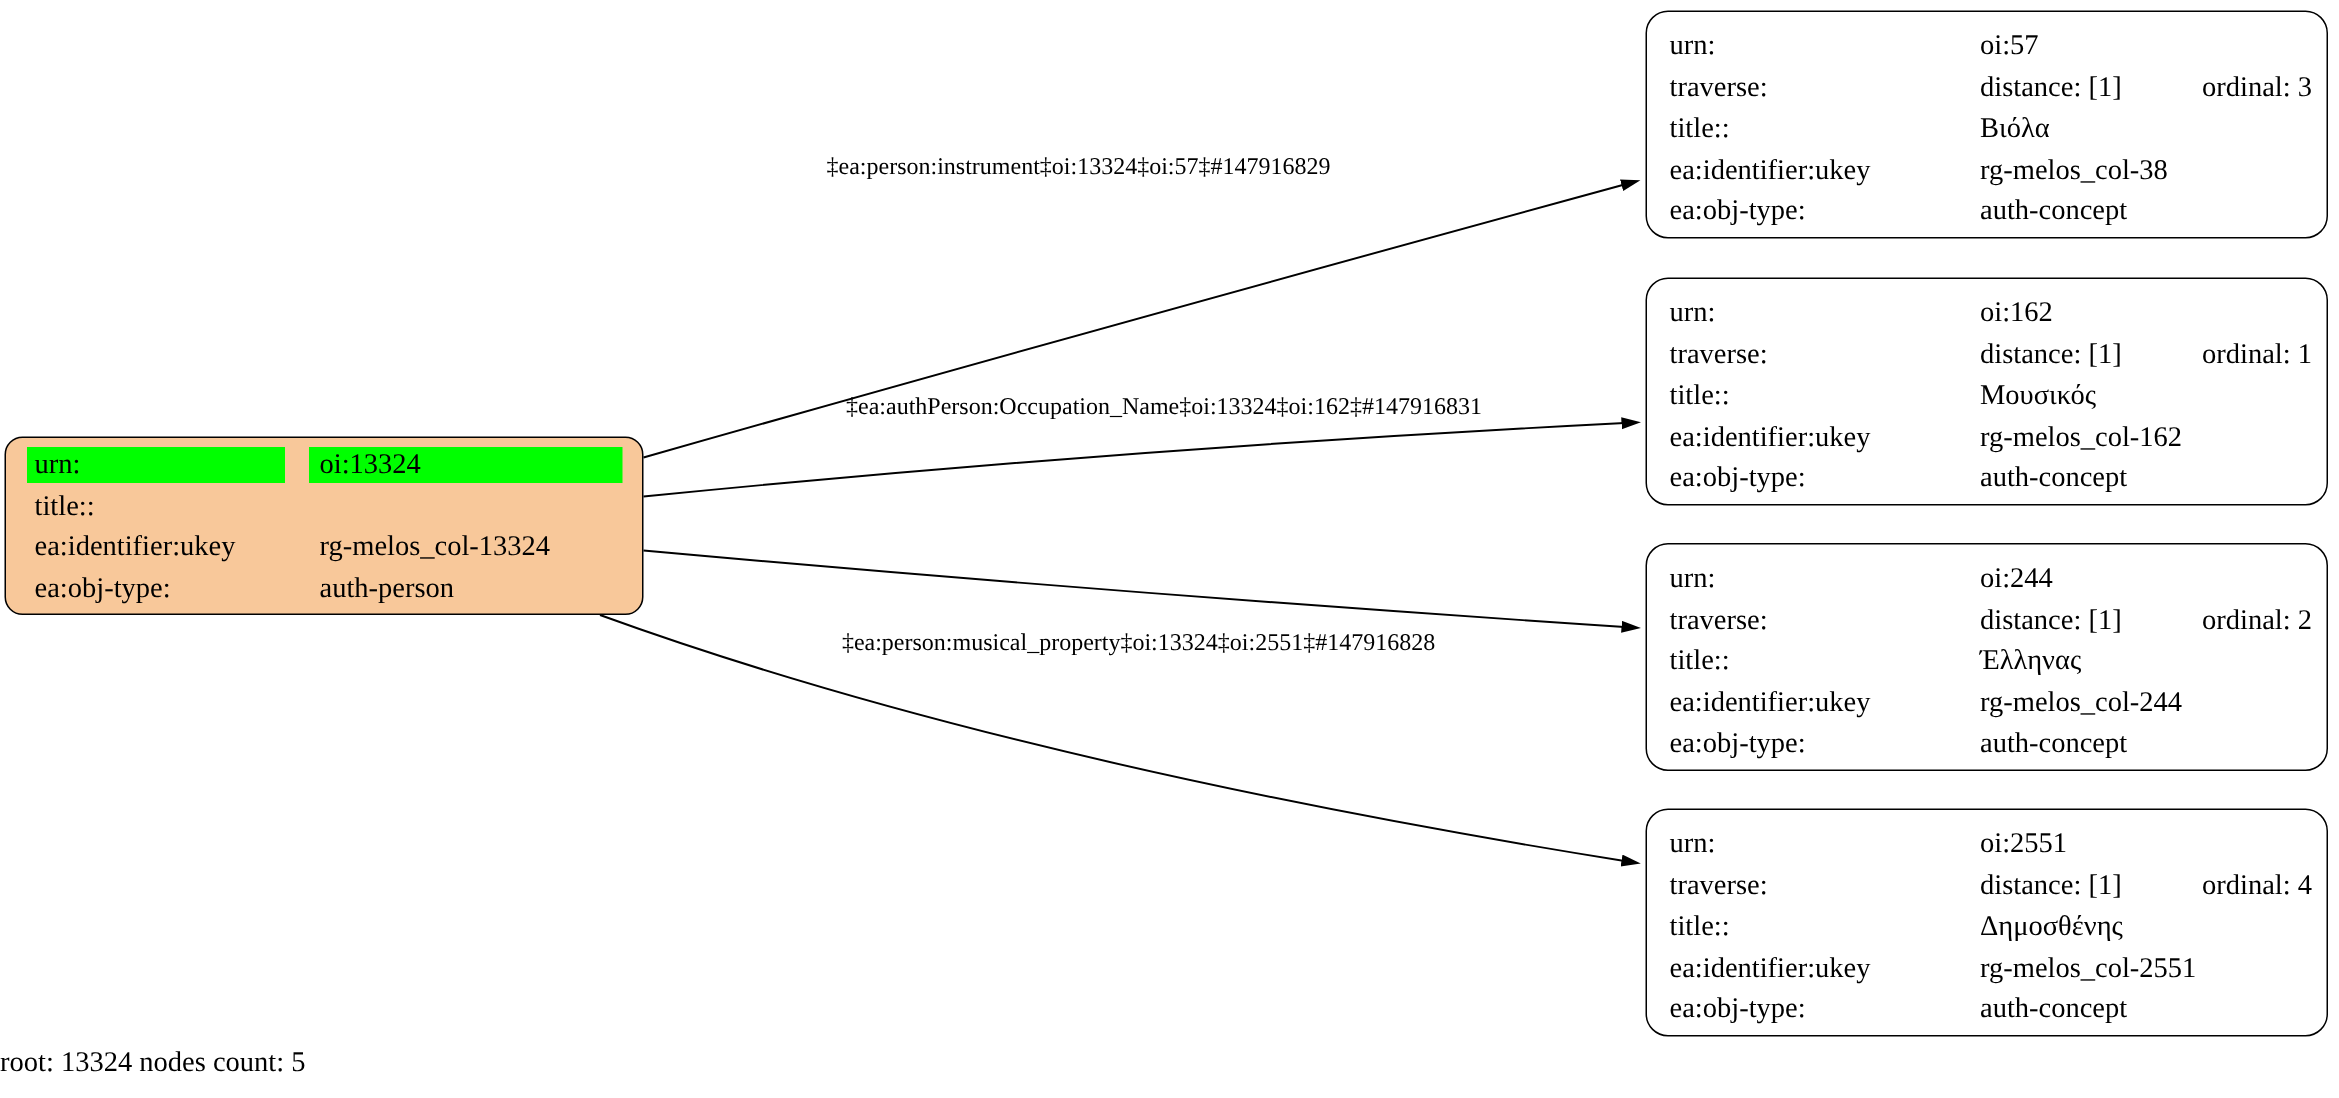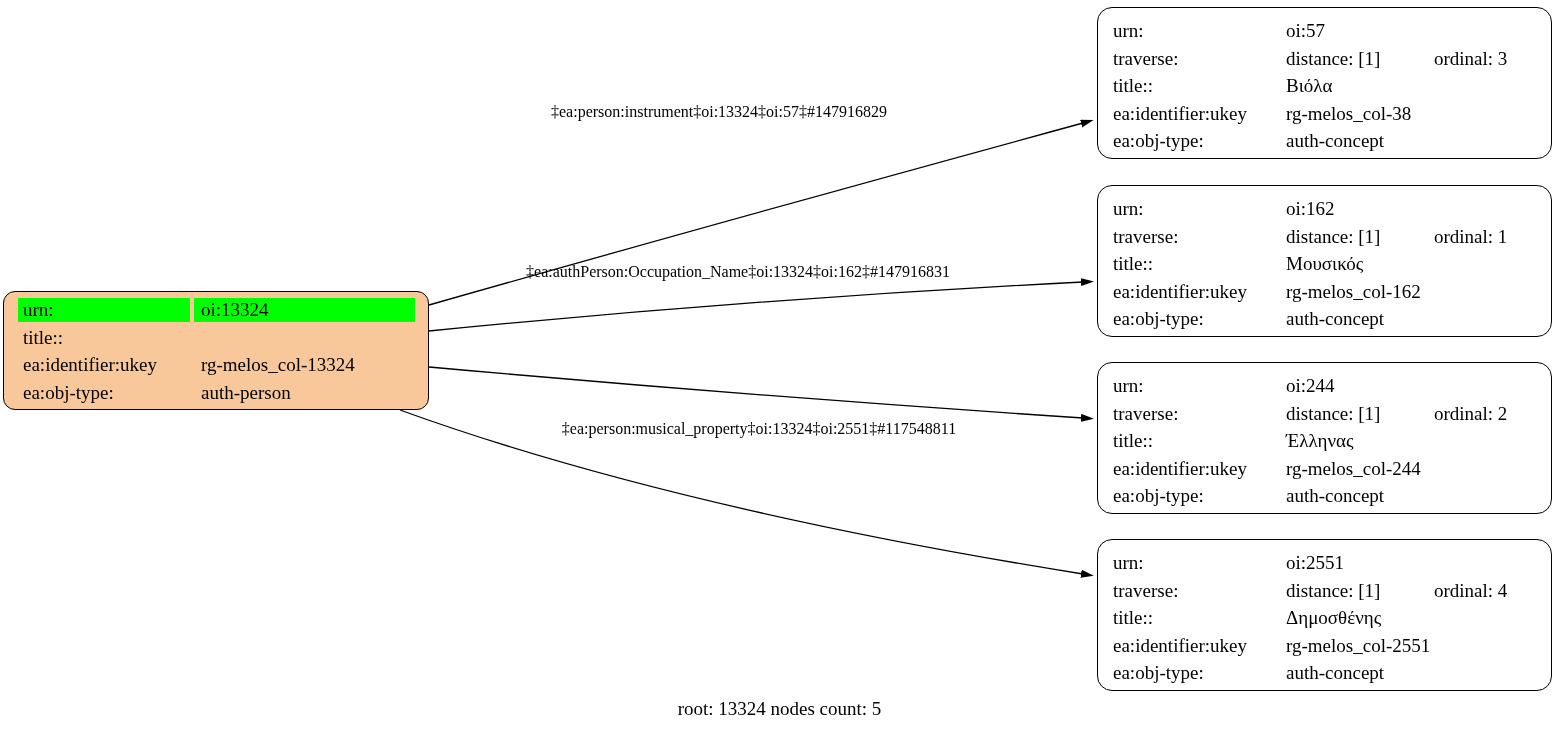--- a/index.html
+++ b/index.html
@@ -26,57 +26,57 @@
     background: #ffffff;
     border: 1.4px solid #000000;
     border-radius: 15px;
     box-sizing: border-box;
     padding: 9px 10px 0 15px;
     font-size: 19px;
     line-height: 27.5px;
   }
   .gnode .row { display: flex; height: 27.5px; align-items: center; }
   .gnode .lab { width: 173px; flex: none; white-space: nowrap; }
-  .gnode .val { flex: 1; display: flex; white-space: nowrap; }
+  .gnode .val { flex: 1; display: flex; white-space: nowrap; margin-left: 34px; }
   .gnode .dist { width: 148px; flex: none; white-space: nowrap; }
   #root-node {
     position: absolute;
     left: 3px; top: 291px;
     width: 426px; height: 119px;
     background: #f8c89a;
     border: 1.4px solid #000000;
     border-radius: 12px;
     box-sizing: border-box;
     padding: 4px 13px 0 14px;
     font-size: 19px;
     line-height: 27.5px;
   }
   #root-node .row { display: flex; height: 27.5px; align-items: center; }
   #root-node .lab { width: 172px; flex: none; padding-left: 5px; box-sizing: border-box; white-space: nowrap; }
-  #root-node .val { flex: 1; margin-left: 4px; padding-left: 7px; box-sizing: border-box; white-space: nowrap; }
+  #root-node .val { flex: 1; margin-left: 16px; padding-left: 7px; box-sizing: border-box; white-space: nowrap; }
   #root-node .row.hl .lab,
   #root-node .row.hl .val {
     background: #00ff00;
     height: 24px;
     display: flex;
     align-items: center;
   }
   .elabel {
     position: absolute;
     transform: translateX(-50%);
     white-space: nowrap;
     font-size: 16px;
     line-height: 22px;
     height: 22px;
   }
   #footer-label {
     position: absolute;
     left: 0; right: 0;
     top: 698px;
-    text-align: center;
+    text-align: left;
     font-size: 19px;
   }
 </style>
 </head>
 <body>
 
 <div id="canvas">
 
   <svg id="edges">
     <defs>
@@ -206,18 +206,18 @@
       <span class="lab">ea:identifier:ukey</span>
       <span class="val">rg-melos_col-2551</span>
     </div>
     <div class="row">
       <span class="lab">ea:obj-type:</span>
       <span class="val">auth-concept</span>
     </div>
   </div>
 
   <div class="elabel" style="left:719px; top:101px">‡ea:person:instrument‡oi:13324‡oi:57‡#147916829</div>
-  <div class="elabel" style="left:738px; top:261px">‡ea:authPerson:Occupation_Name‡oi:13324‡oi:162‡#147916831</div>
-  <div class="elabel" style="left:759px; top:418px">‡ea:person:musical_property‡oi:13324‡oi:2551‡#117548811</div>
+  <div class="elabel" style="left:776px; top:261px">‡ea:authPerson:Occupation_Name‡oi:13324‡oi:162‡#147916831</div>
+  <div class="elabel" style="left:759px; top:418px">‡ea:person:musical_property‡oi:13324‡oi:2551‡#147916828</div>
 
   <div id="footer-label">root: 13324 nodes count: 5</div>
 
 </div>
 
 </body></html>

